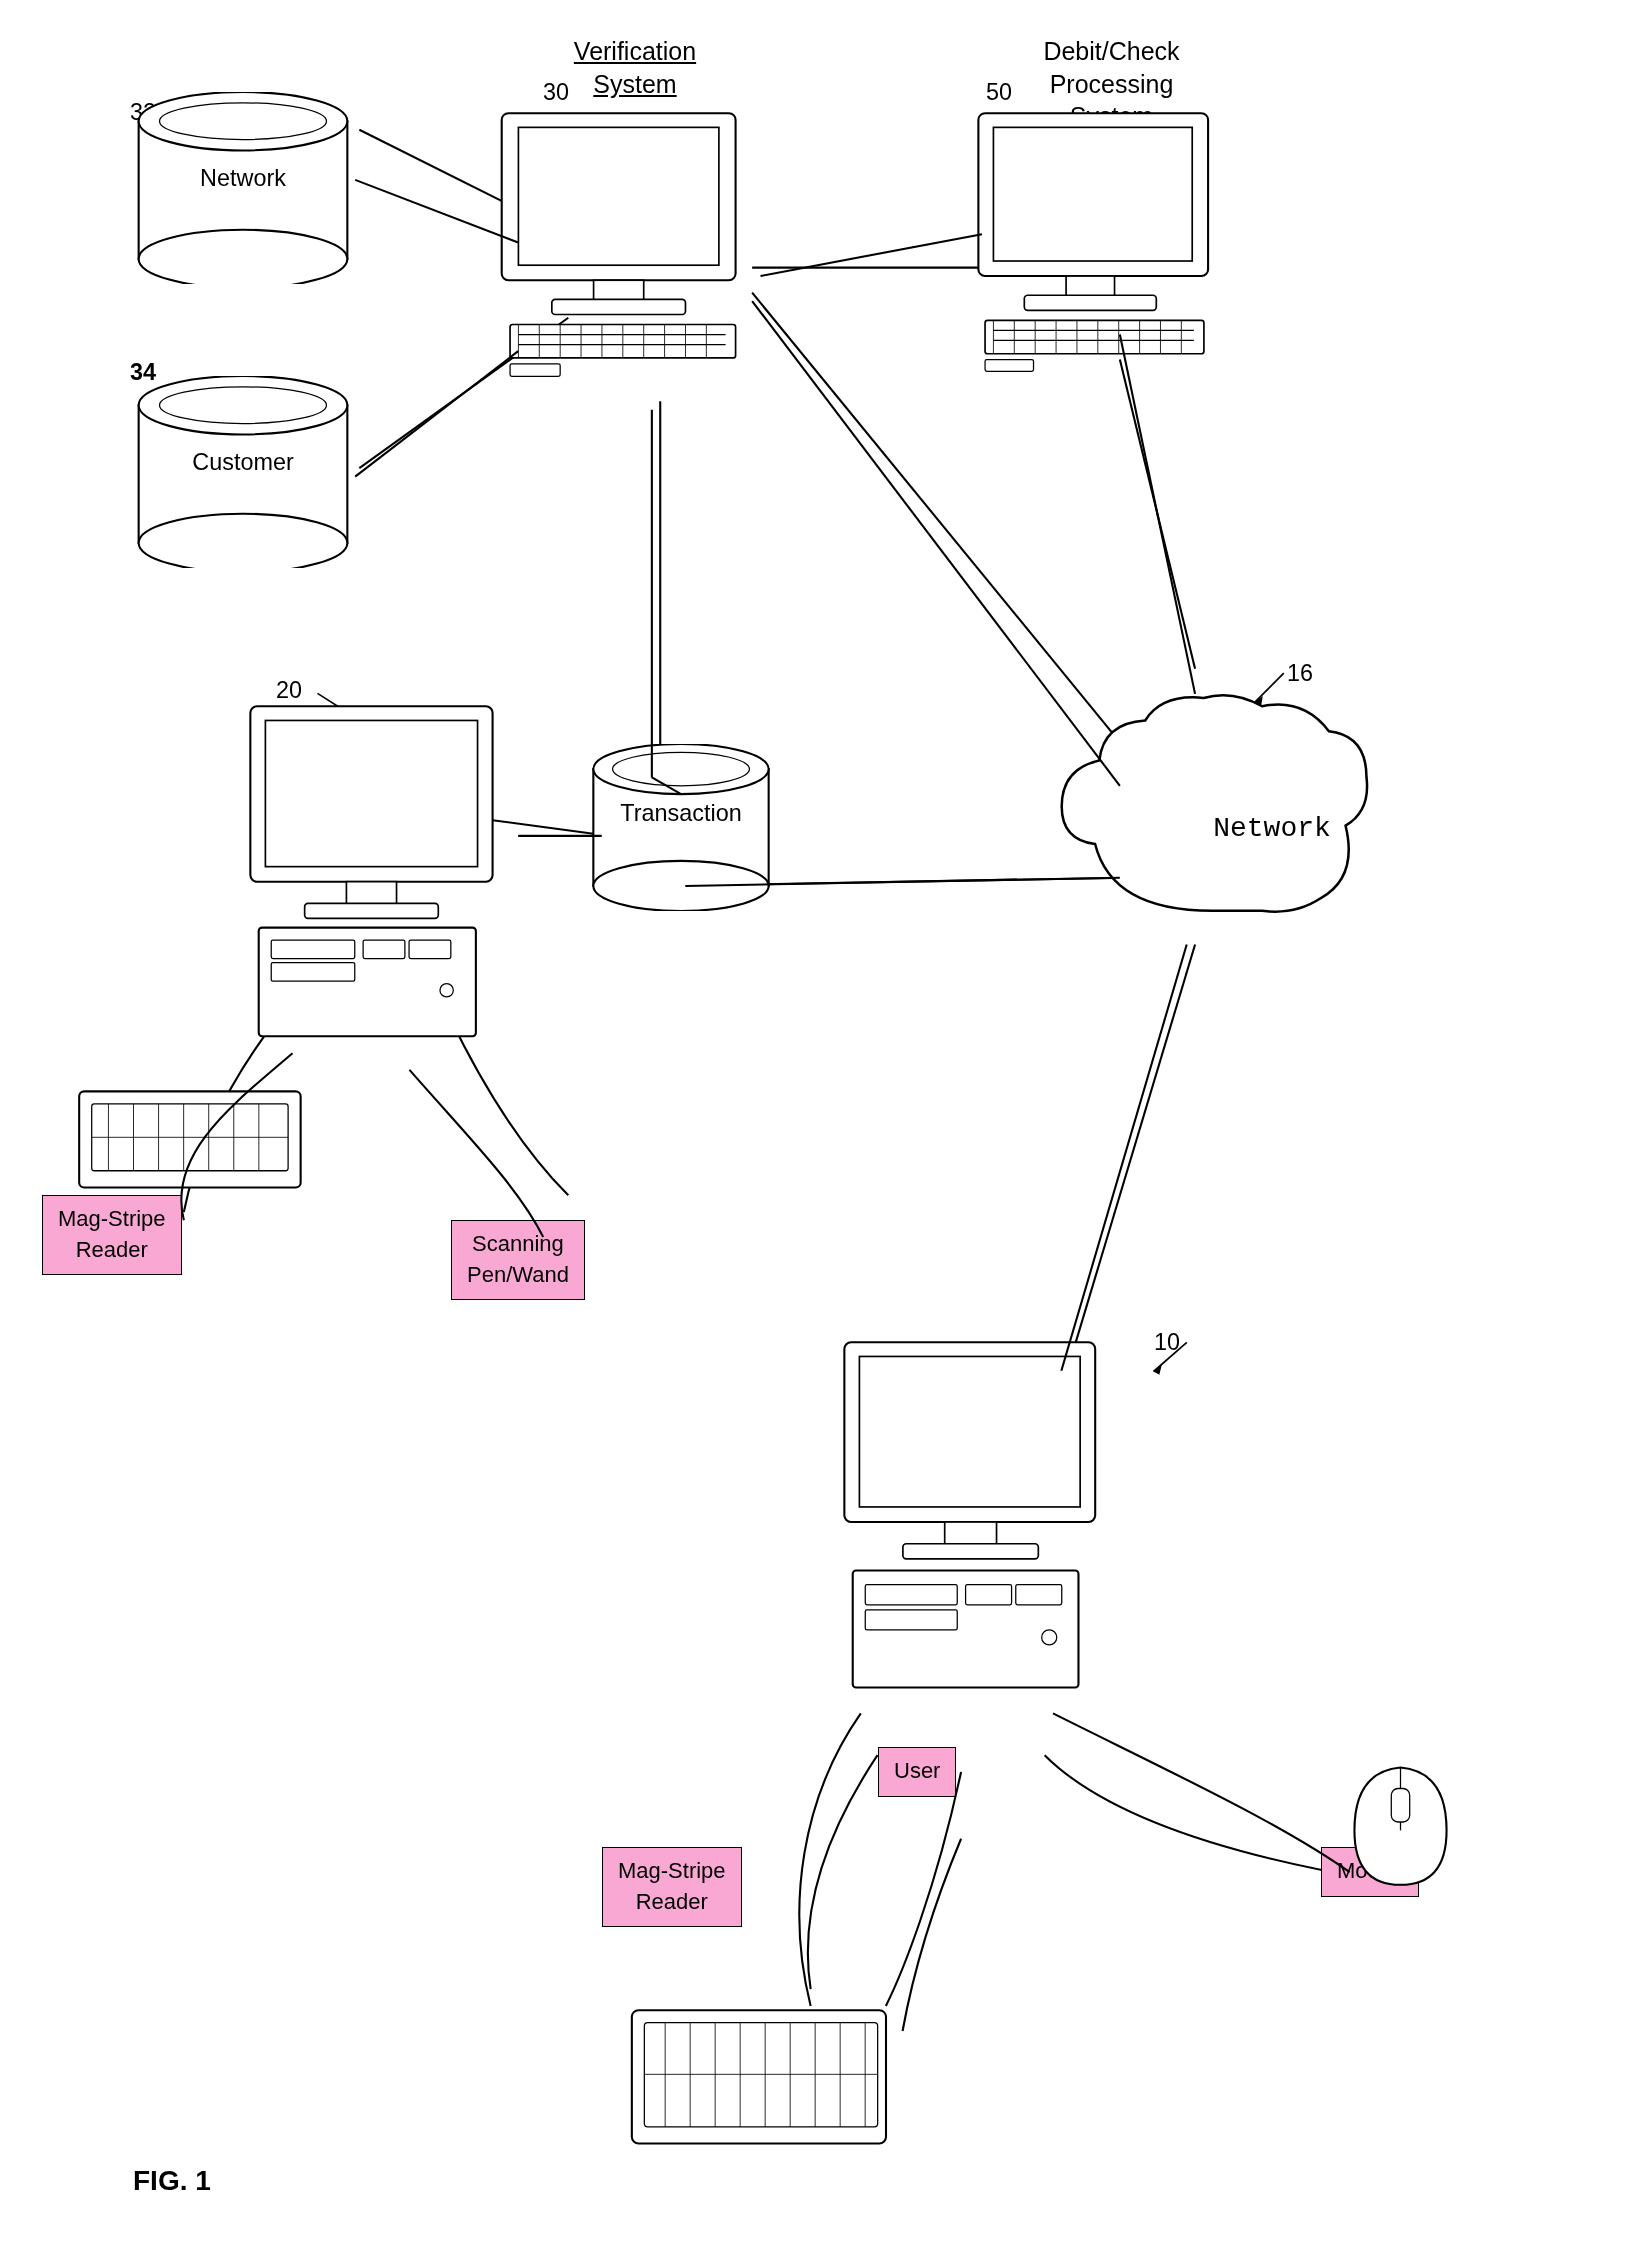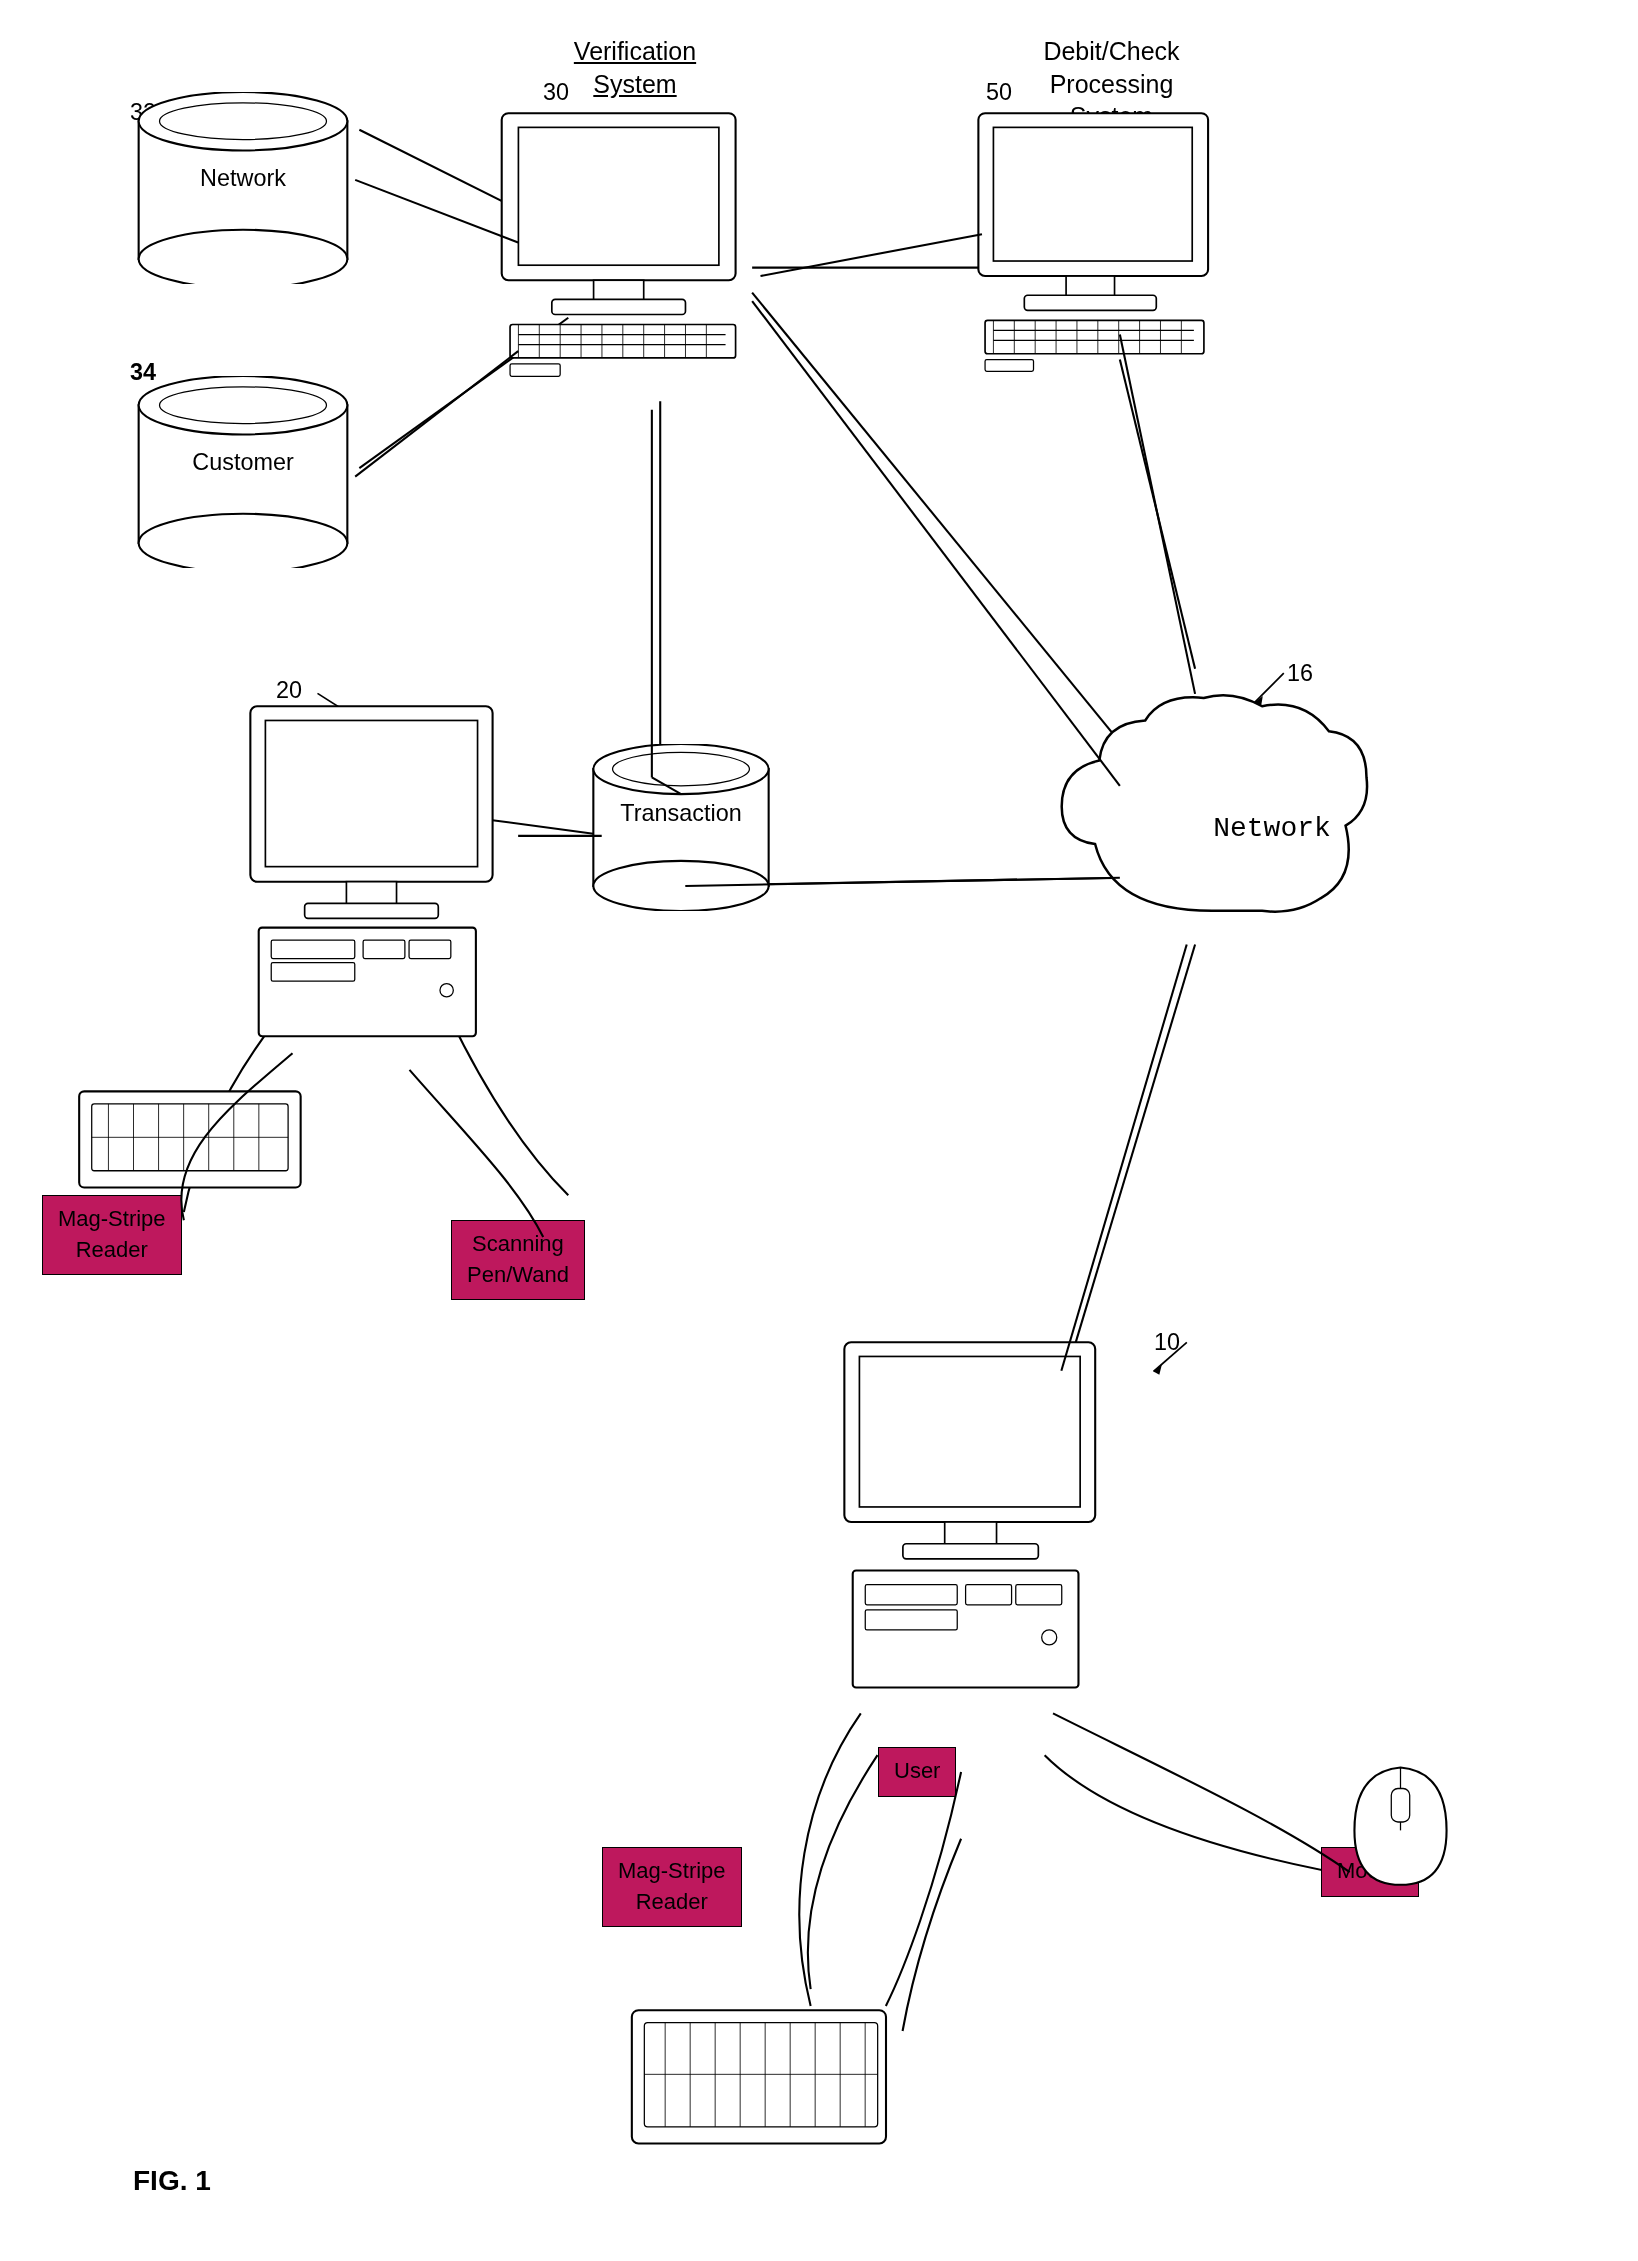--- a/index.html
+++ b/index.html
@@ -54,21 +54,21 @@
 
     
     .box-label {
       position: absolute;
       border: 1.7px solid #000;
       padding: 8.4px 15px;
       font-family: Arial, Helvetica, sans-serif;
       font-size: 22px;
       text-align: center;
       line-height: 1.4;
-      background: #be185d;
+      background: #f9a8d4;
     }
 
     
     .fig-label {
       position: absolute;
       font-family: Arial, Helvetica, sans-serif;
       font-size: 28px;
       font-weight: bold;
       margin-left: 41px;
     }

